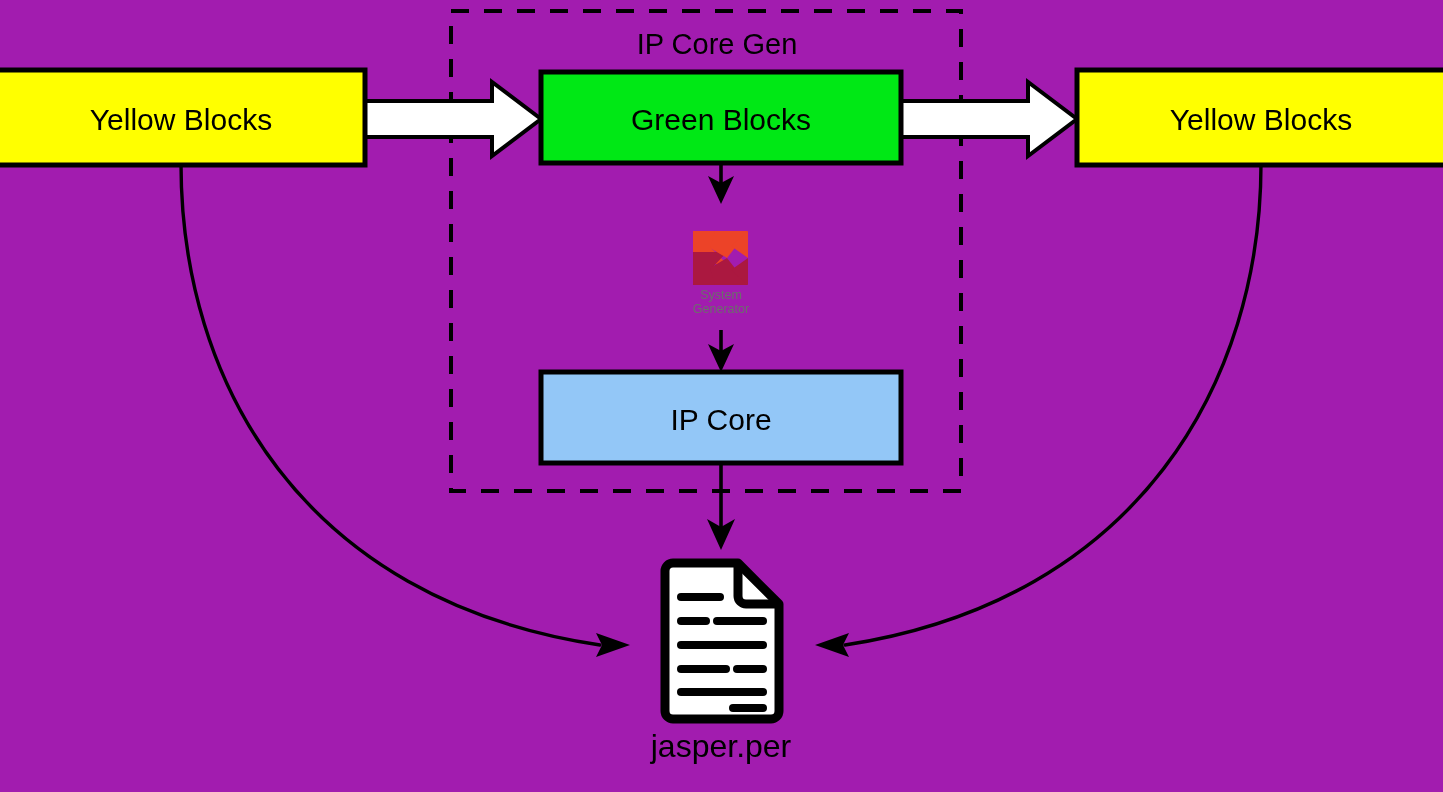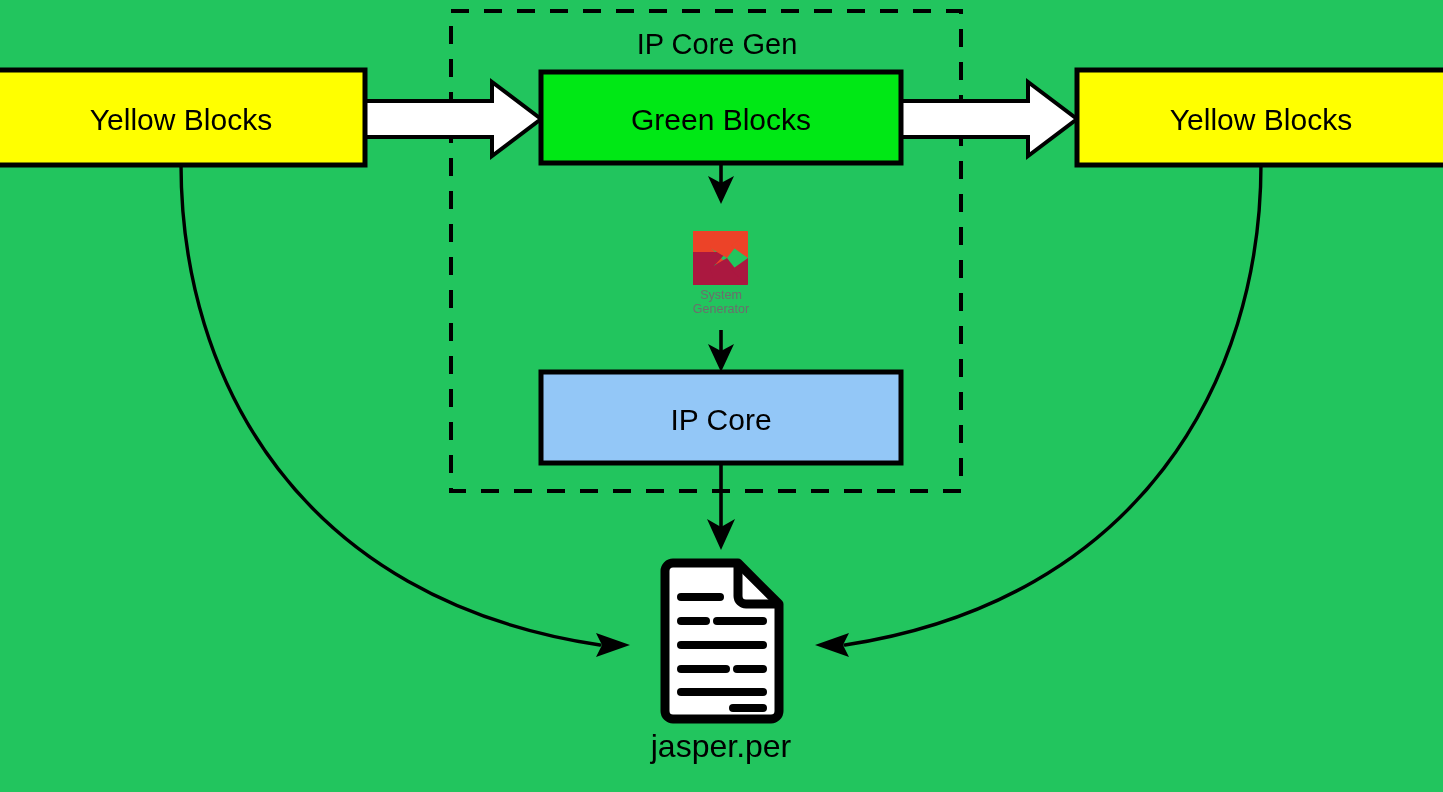--- a/index.html
+++ b/index.html
@@ -7,21 +7,21 @@
     padding: 0;
     background: #ffffff;
   }
   body {
     font-family: "Liberation Sans", sans-serif;
   }
   #canvas {
     position: relative;
     width: 1443px;
     height: 792px;
-    background: #22c55e;
+    background: #a21caf;
     overflow: hidden;
   }
   #diagram-svg {
     position: absolute;
     left: 0;
     top: 0;
     width: 1443px;
     height: 792px;
   }
   .blk-label {

